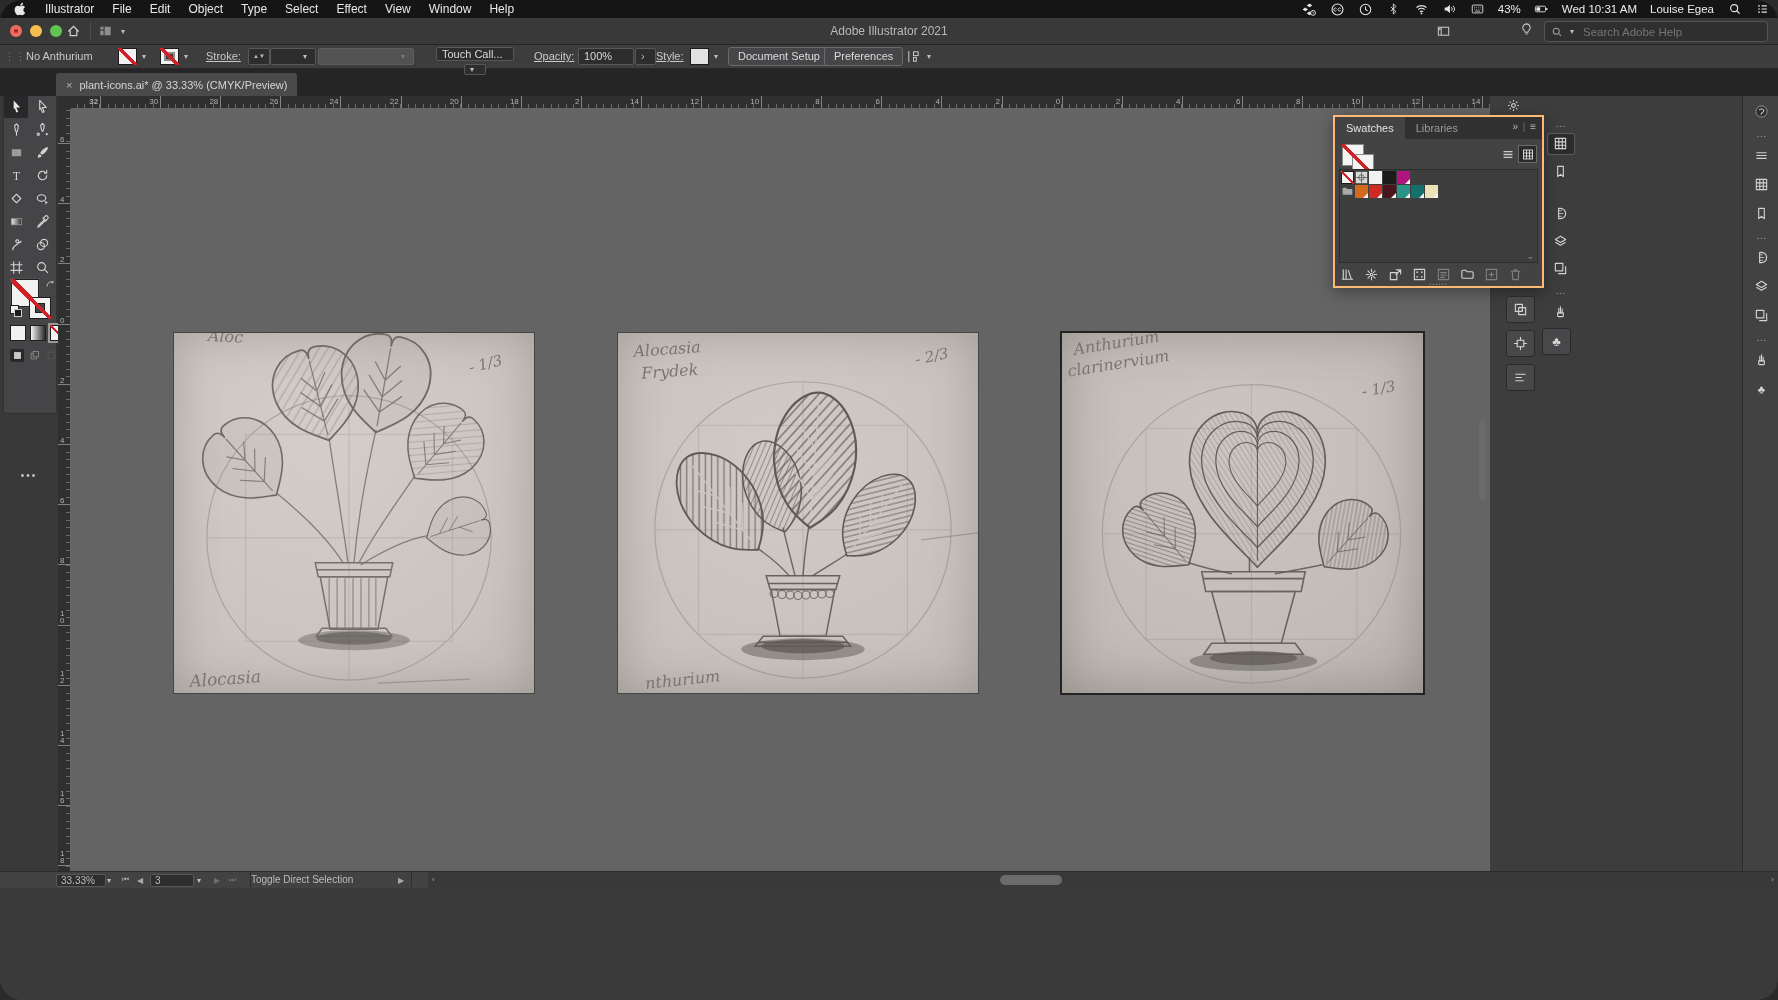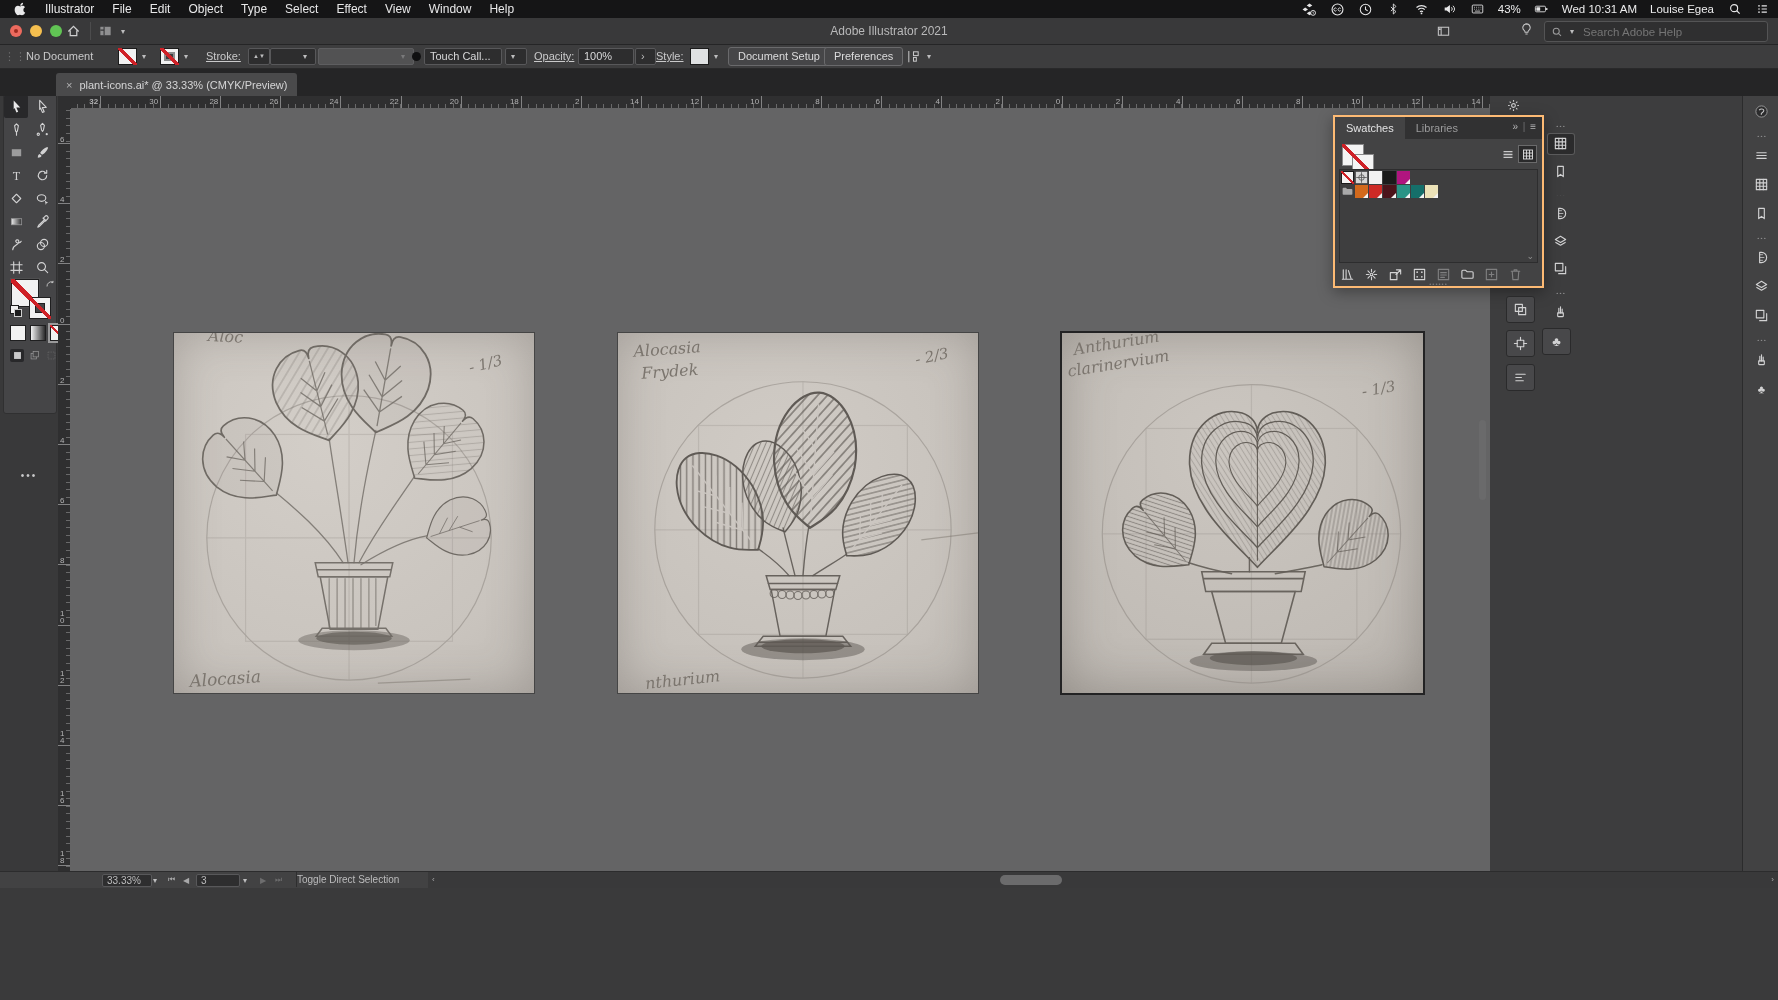--- a/index.html
+++ b/index.html
@@ -1,17 +1,17 @@
 <!DOCTYPE html>
 <html><head>
 <meta charset="utf-8">
 <style>
   html,body{margin:0;padding:0;background:#2a2a2b;}
   #app{position:relative;width:1778px;height:1000px;background:#3a3a3b;overflow:hidden;
-       font-family:"Liberation Sans",sans-serif;color:#d6d6d7;-webkit-font-smoothing:antialiased;}
+       font-family:"Liberation Sans",sans-serif;color:#d6d6d7;border-radius:22px;-webkit-font-smoothing:antialiased;}
   .a{position:absolute;}
   .row{display:flex;align-items:center;}
   
   #menubar{left:0;top:0;width:1778px;height:18px;background:#151516;z-index:40;}
   #menu-items{display:flex;align-items:center;gap:18px;padding-left:12px;height:18px;font-size:12px;color:#e8e8e9;}
   #menu-items .mi:first-child{font-weight:bold;}
   #menu-status{position:absolute;right:8px;top:0;height:18px;display:flex;align-items:center;gap:13px;font-size:11.5px;color:#ececed;}
   .micon{display:inline-flex;width:15px;height:15px;align-items:center;justify-content:center;}
   
   #titlebar{left:0;top:18px;width:1778px;height:26px;background:#39393a;border-bottom:1px solid #252526;z-index:39;}
@@ -87,21 +87,21 @@
   .dockbtn{width:26px;height:22px;display:flex;align-items:center;justify-content:center;border-radius:2px;}
   .dockbtn.active{background:#2b2b2c;box-shadow:0 0 0 1px #5a5a5b;}
   #middock{left:1543px;top:115px;width:35px;height:230px;z-index:11;}
   #rightstrip{left:1742px;top:96px;width:36px;height:775px;background:#424243;border-left:1px solid #2b2b2c;z-index:6;}
   .fbtn{width:27px;height:25px;background:#48484a;border:1px solid #2a2a2b;border-radius:3px;
     display:flex;align-items:center;justify-content:center;}
   
   #vscroll{left:1479px;top:420px;width:7px;height:80px;background:#6b6b6c;border-radius:4px;z-index:4;opacity:.85;}
   
   #statusbar{left:0;top:871px;width:1778px;height:16px;background:#424243;border-top:1px solid #2c2c2d;z-index:25;font-size:10px;color:#bcbcbd;}
-  .sb{position:absolute;top:0;height:16px;display:flex;align-items:center;margin-left:46px;}
+  .sb{position:absolute;top:0;height:16px;display:flex;align-items:center;}
   .sfld{background:#2e2e2f;border:1px solid #58585a;border-radius:2px;height:11px;display:flex;align-items:center;padding:0 4px;}
   #hscrolltrack{position:absolute;left:428px;top:0;width:1350px;height:16px;background:#39393a;}
   #hthumb{position:absolute;left:572px;top:3px;width:62px;height:10px;background:#6b6b6c;border-radius:5px;}
   #bottomfill{left:0;top:887px;width:1778px;height:113px;background:#3a3a3b;z-index:24;}
   .navg{color:#a8a8a9;font-size:8px;}
 </style>
 </head>
 <body>
 
 <div id="app">
@@ -228,21 +228,21 @@
           <circle cx="7" cy="7" r="4"></circle>
           <path d="M10 10l3.3 3.3"></path>
         </svg>
       <span class="chev">▾</span>
       <input placeholder="Search Adobe Help" style="">
     </div>
   </div>
 
   <div id="controlbar" class="a">
     <div class="cb" style="left:4px;color:#6e6e6f;">⋮⋮</div>
-    <div class="cb" style="left:26px;">No Document</div>
+    <div class="cb" style="left:26px;">No Anthurium</div>
     <div class="cb" style="left:118px;gap:2px;">
       <span class="chip slash"></span>
       <span class="chev">▾</span>
     </div>
     <div class="cb" style="left:160px;gap:2px;">
       <span class="chip" style="background:#f2f2f2;">
           <span style="position:absolute;inset:3px;border:2px solid #8b8b8c;background:#3d3d3e;"></span>
           <span class="slash" style="position:absolute;inset:0;"></span>
         </span>
       <span class="chev">▾</span>
@@ -252,21 +252,21 @@
       <span class="fld" style="width:10px;flex-direction:column;justify-content:center;font-size:6px;line-height:4px;color:#bdbdbe;">▲▼</span>
       <span class="fld" style="width:34px;justify-content:flex-end;">
           <span class="chev">▾</span>
         </span>
     </div>
     <div class="cb" style="left:318px;">
       <span class="fld" style="width:84px;background:#59595b;border-color:#6a6a6c;justify-content:flex-end;opacity:.75;">
           <span class="chev" style="color:#8e8e8f;">▾</span>
         </span>
     </div>
-    <div class="cb" style="left:412px;gap:3px;">
+    <div class="cb" style="left:436px;gap:3px;flex-direction:column;">
       <span style="width:9px;height:9px;border-radius:50%;background:#101011;display:inline-block;"></span>
       <span class="fld" style="width:66px;">Touch Call...</span>
       <span class="fld" style="width:10px;">
           <span class="chev" style="padding:0;">▾</span>
         </span>
     </div>
     <div class="cb ulab" style="left:534px;">Opacity:</div>
     <div class="cb" style="left:578px;">
       <span class="fld" style="width:44px;">100%</span>
       <span class="fld" style="width:9px;margin-left:1px;color:#bdbdbe;">›</span>

